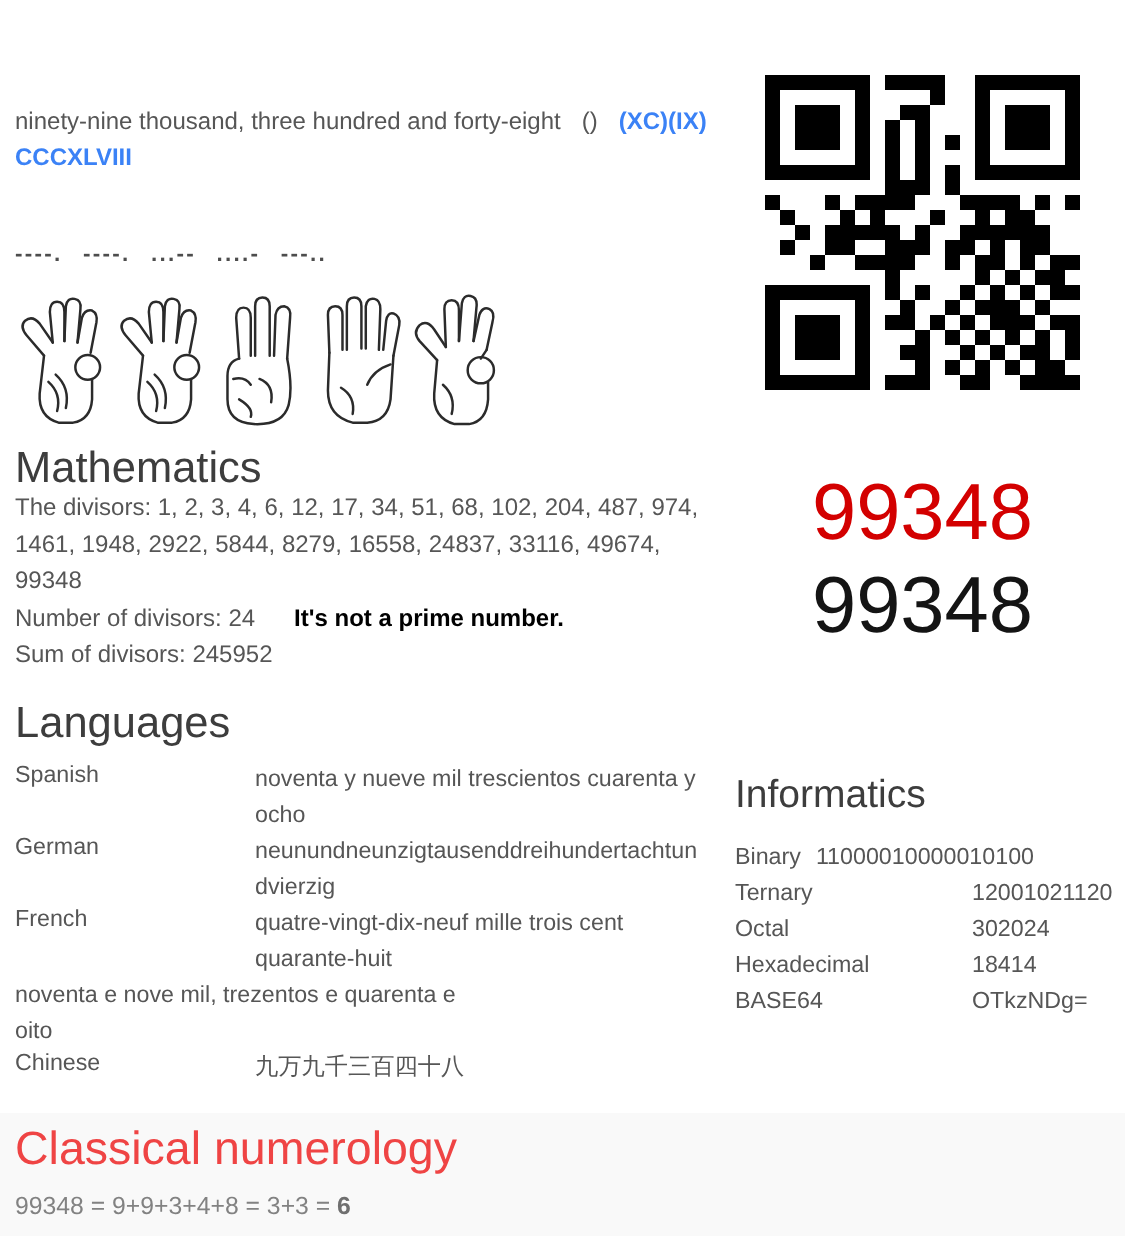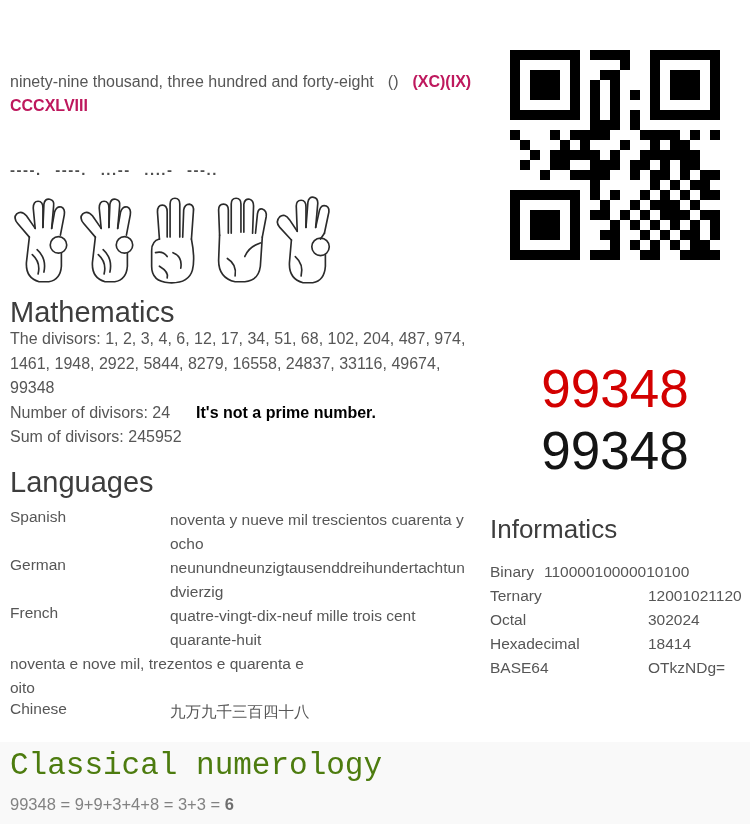--- a/index.html
+++ b/index.html
@@ -7,36 +7,36 @@
     font-family:"Liberation Sans","DejaVu Sans",sans-serif; color:#555; }
   #page { position:relative; width:750px; height:824px; overflow:hidden; background:#fff; }
 
   .abs { position:absolute; }
   h1.title { left:10px; top:8px; font-size:33px; font-weight:400; color:#3d3d3d; letter-spacing:.2px; }
   .h2 { font-size:29px; font-weight:400; color:#3d3d3d; }
   .h2.small { font-size:26px; }
 
   .words { left:10px; top:70px; width:600px; font-size:16px; line-height:24px; color:#565656; }
   .words .sep { display:inline-block; width:14px; }
-  .words .roman { font-weight:700; color:#be185d; }
+  .words .roman { font-weight:700; color:#3b82f6; }
 
   .morse { left:10px; top:161px; font-size:15px; font-weight:700; color:#4d4d4d;
     letter-spacing:1.5px; word-spacing:8px; }
 
   .hands { left:8px; top:196px; display:flex; }
   .hand { width:66px; height:90px; }
   .hand svg { width:100%; height:100%; }
   .hand svg * { stroke:#2b2b2b; stroke-width:1.7; fill:none; stroke-linecap:round; stroke-linejoin:round; }
 
   .qr { left:510px; top:50px; width:210px; height:210px; display:grid;
     grid-template-columns:repeat(21,10px); grid-auto-rows:10px; background:#fff; }
   .qm { width:10px; height:10px; }
   .qm.on { background:#000; }
 
-  .bignum { left:505px; width:220px; text-align:center; font-size:53px; line-height:56px;margin-top:47px; }
+  .bignum { left:505px; width:220px; text-align:center; font-size:53px; line-height:56px; }
   .bignum.red { top:314px; color:#d30000; }
   .bignum.black { top:376px; color:#141414; }
 
   .math-h { left:10px; top:296px; }
   .math-body { left:10px; top:327px; width:466px; font-size:16px; line-height:24.5px; color:#565656; }
   .math-body .note { font-weight:700; color:#000000; margin-left:26px; }
 
   .lang-h { left:10px; top:466px; }
   .lang-table { left:10px; top:508px; width:470px; }
   .lang-row { display:flex; align-items:flex-start; height:48px; }
@@ -44,21 +44,21 @@
   .lang-label { width:160px; font-size:15.5px; color:#565656; }
   .lang-value { width:302px; font-size:15.5px; line-height:24px; color:#565656; overflow-wrap:break-word; word-break:break-word; }
 
   .info-h { left:490px; top:514px;text-align:center; }
   .info-table { left:490px; top:560px; width:258px; font-size:15.5px; color:#565656; }
   .info-row { display:flex; height:24px; align-items:center; }
   .info-label { width:158px; }
   .info-row.binary .info-label { width:auto; margin-right:10px;text-align:center; }
 
   .numerology { left:0; top:742px; width:750px; height:82px; background:#f9f9f9; }
-  .num-h { position:absolute; left:10px; top:6px; font-size:31px; font-weight:400; color:#4d7c0f;font-family:Liberation Mono, monospace; }
+  .num-h { position:absolute; left:10px; top:6px; font-size:31px; font-weight:400; color:#ef4444; }
   .num-eq { position:absolute; left:10px; top:53px; font-size:16.5px; color:#828282; }
   .num-eq b { color:#6f6f6f; }
 </style>
 </head>
 <body>
 
 <svg width="0" height="0" style="position:absolute">
   <symbol id="hand-9" viewBox="0 0 68 92">
     <path d="M22 42 L10 28 Q5 22 9 18 Q14 14 19 20 L28 33"></path>
     <path d="M28 33 L26 12 Q26 5 31 5 Q36 5 36 12 L36 32"></path>

